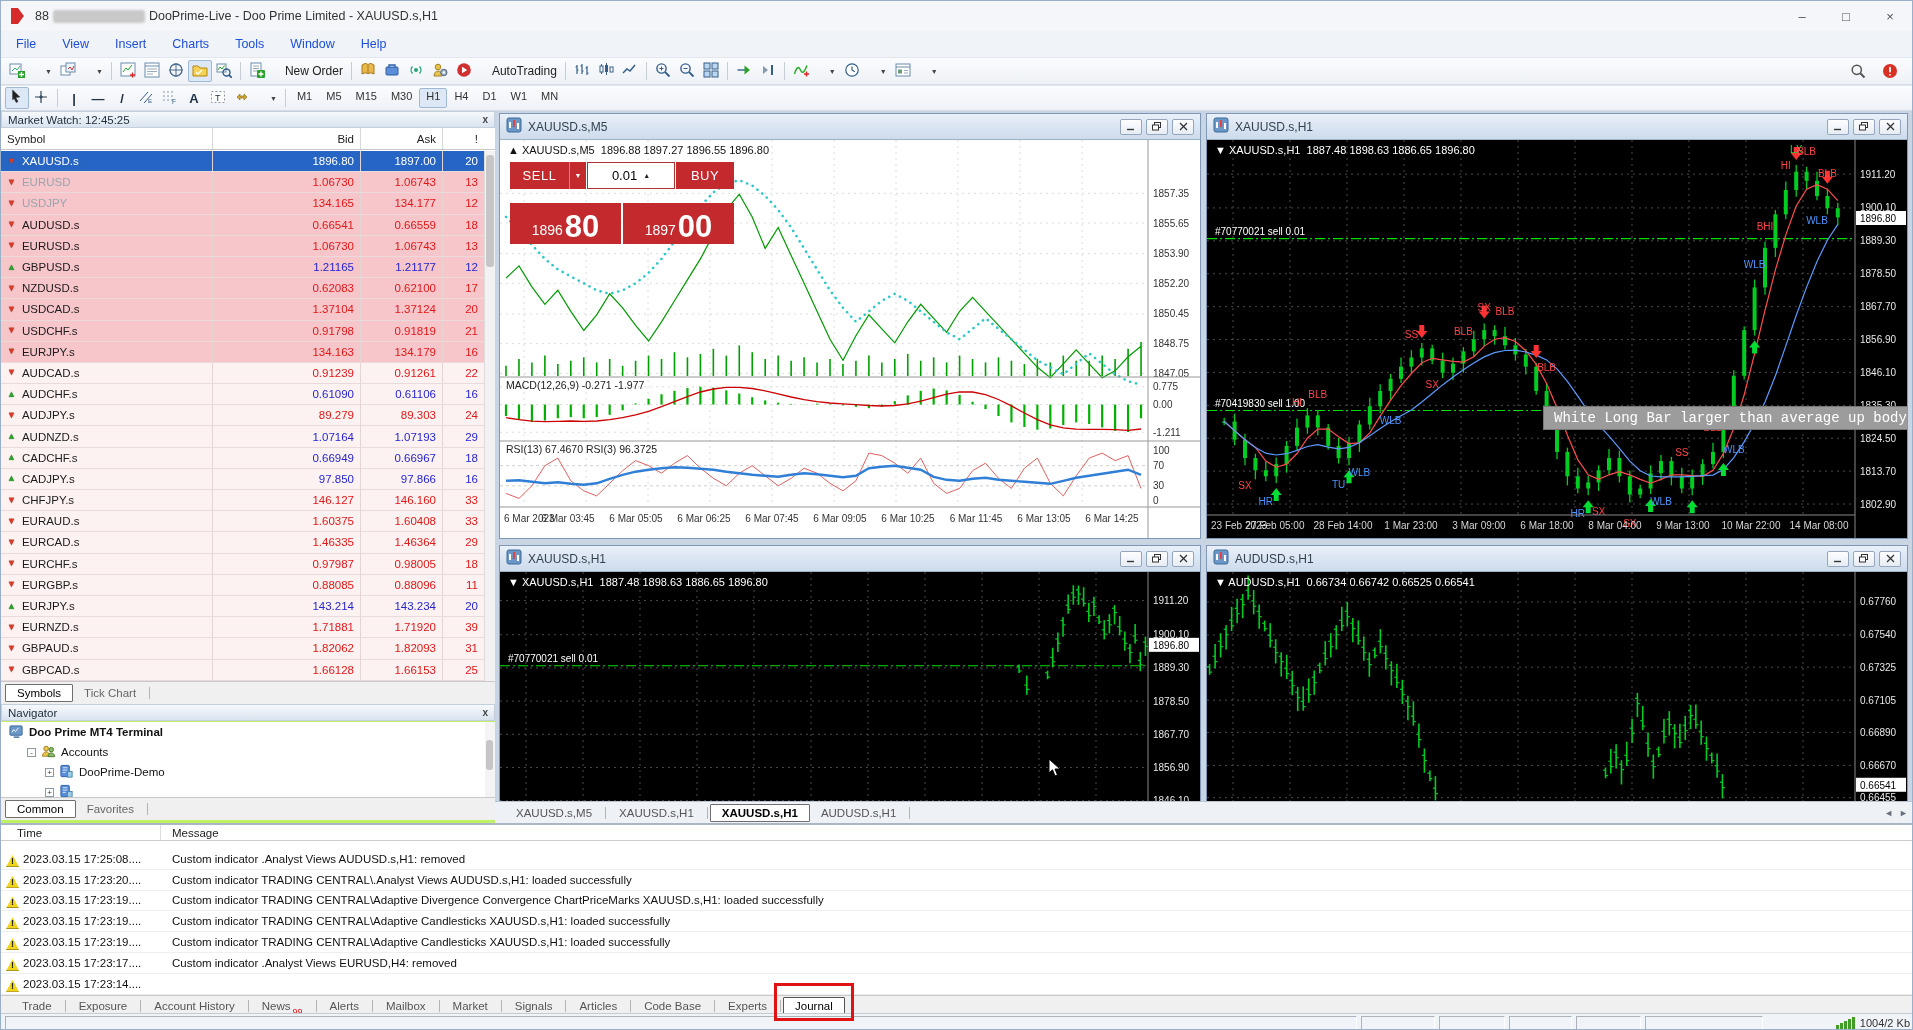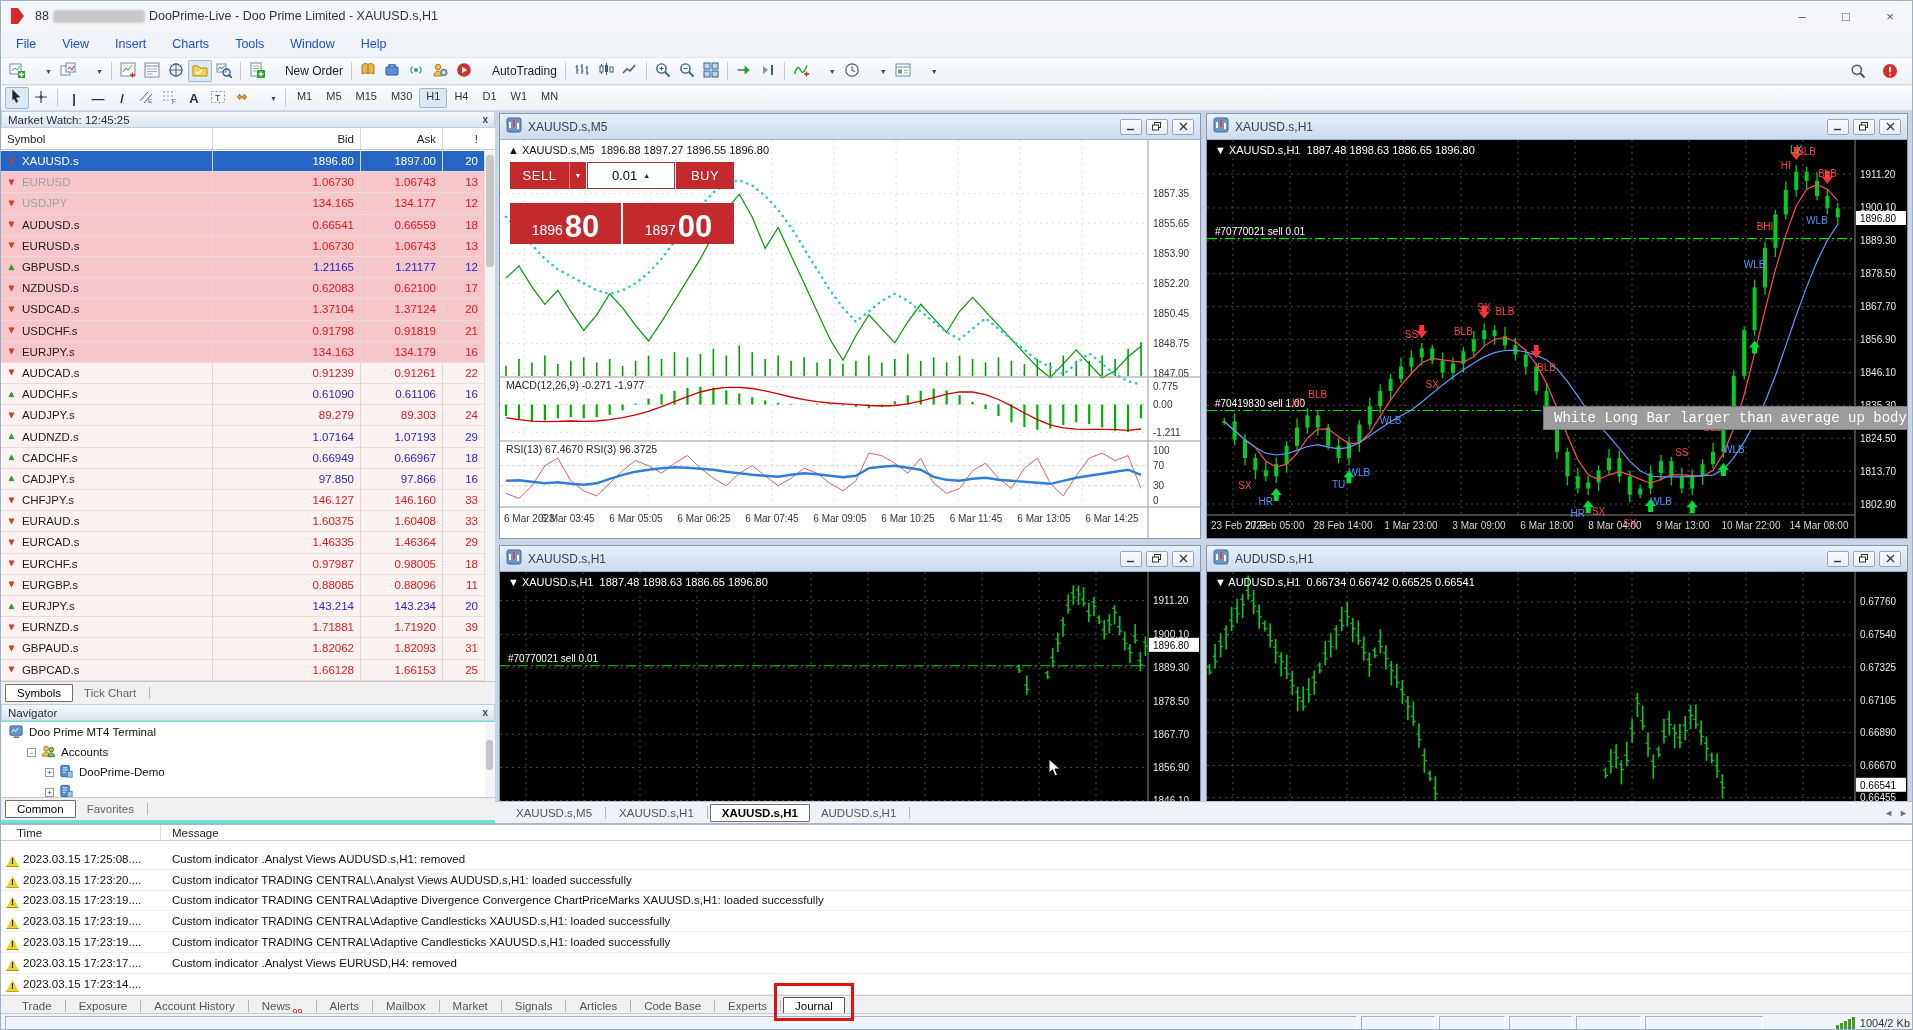--- a/index.html
+++ b/index.html
@@ -53,21 +53,21 @@
 .arr{font-size:9px;line-height:1}
 .arr.dn{color:#d83c28;text-shadow:0 0 1px #8a2a10}
 .arr.up{color:#2fa32f;text-shadow:0 0 1px #145214}
 .mw-scroll{position:absolute;right:0;top:40px;width:11px;height:530px;background:#f2f2f2;border-left:1px solid #ddd}
 .mw-thumb{position:absolute;left:1px;top:4px;width:8px;height:112px;background:#c6c6c6;border-radius:3px}
 .tab-strip{display:flex;align-items:center;background:#f0f0f0;border-top:1px solid #c9c9c9;font-size:11.5px;color:#666;height:23px;padding-left:4px}
 .tab{display:flex;align-items:center;padding:2px 11px}
 .tab.active{background:#fff;border:1px solid #6f6f6f;border-radius:1px;color:#000;margin-top:0px}
 .tabsep{width:1px;height:12px;background:#b5b5b5;margin:0 2px}
 .mw-tabs{position:absolute;left:0;top:570px;width:494px}
-.nav{position:absolute;left:0;top:593px;width:494px;height:119px;background:#5eead4}
+.nav{position:absolute;left:0;top:593px;width:494px;height:119px;background:#bef264}
 .nav-tree{position:absolute;left:0;top:18px;width:494px;height:75px;overflow:hidden;background:#fff}
 .tree-item{height:20px;display:flex;align-items:center;font-size:11.5px;color:#111;gap:5px}
 .expander{width:9px;height:9px;border:1px solid #8d9aa8;background:#fff;font-size:8px;line-height:7px;text-align:center;color:#333;flex:none}
 .nav-tabs{position:absolute;left:0;top:93px;width:494px}
 .nav-scroll{position:absolute;right:0;top:18px;width:10px;height:75px;background:#f4f4f4}
 .nav-thumb{position:absolute;left:1px;top:18px;width:7px;height:30px;background:#c6c6c6;border-radius:3px}
 
 .right{position:absolute;left:494px;top:110px;width:1419px;height:712px}
 .mdi{position:absolute;left:0;top:0;width:1419px;height:690px;background:#c9d5e3;overflow:hidden}
 .chartwin{position:absolute;border:1px solid #7f98b5;background:#000;overflow:hidden}
@@ -652,21 +652,21 @@
           <div class="tab">Tick Chart</div>
           <div class="tabsep"></div>
         </div>
     </div>
     <div class="nav">
       <div class="panel-header">
         <span>Navigator</span>
         <span class="panel-x">x</span>
       </div>
       <div class="nav-tree" id="nav-tree">
-          <div class="tree-item" style="padding-left: 8px;">
+          <div class="tree-item" style="padding-left: 8px; font-weight: bold;">
             <span><svg width="15" height="15" viewBox="0 0 16 16">
                 <rect x="1" y="2" width="13" height="10" rx="1" fill="#6a96c8" stroke="#3a6a9a"></rect>
                 <path d="M3 9l2-3 2 2 3-4" stroke="#fff" fill="none"></path>
                 <path d="M5 14h6" stroke="#3a6a9a" stroke-width="1.5"></path>
               </svg></span>
             <span>Doo Prime MT4 Terminal</span>
           </div>
           <div class="tree-item" style="padding-left: 26px;">
             <span class="expander">-</span>
             <span><svg width="15" height="15" viewBox="0 0 16 16">

